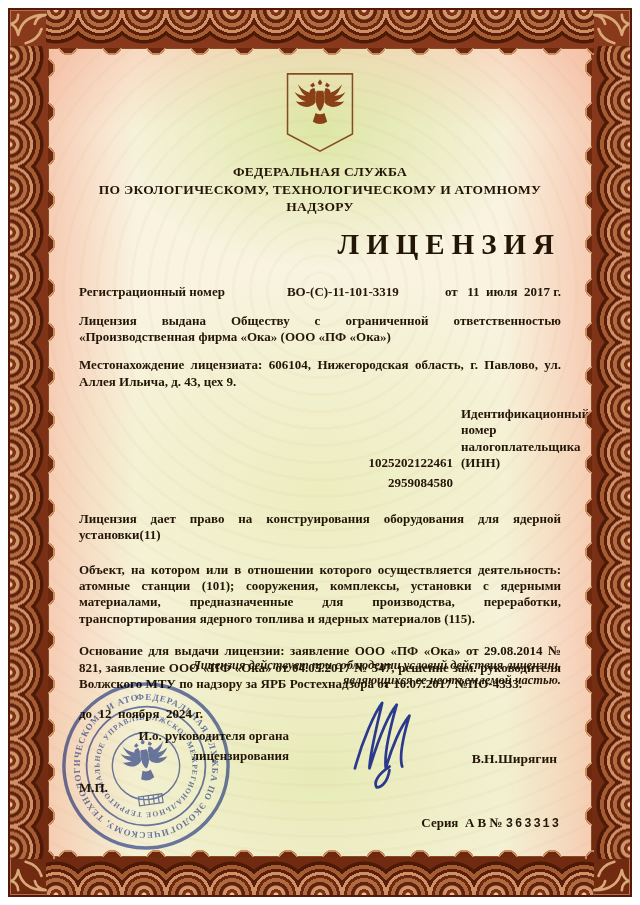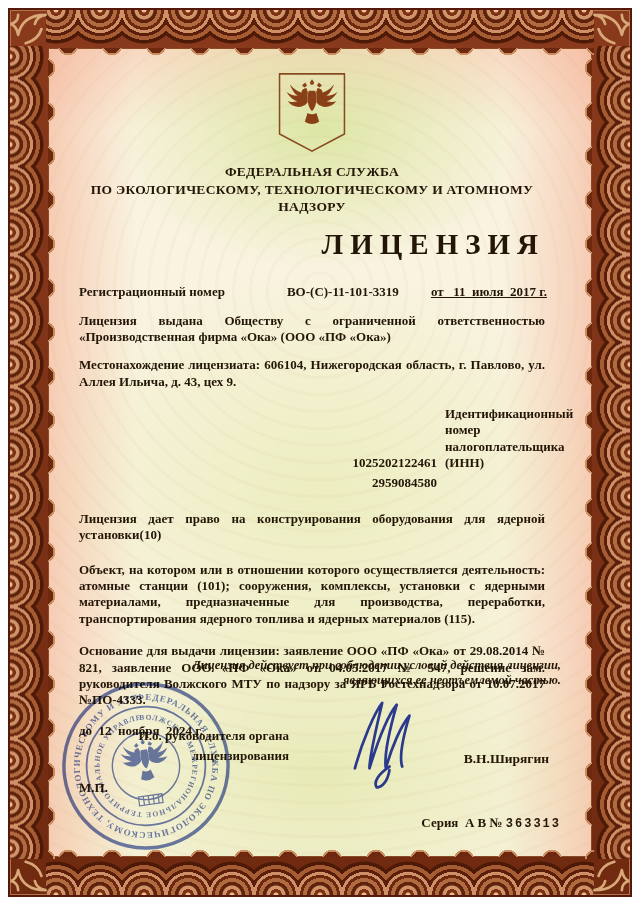--- a/index.html
+++ b/index.html
@@ -43,38 +43,38 @@
   
   .inner{position:absolute;inset:48px;z-index:2;border:1px solid #8a4a24;
     background:
       repeating-radial-gradient(circle at 50% 30%, rgba(200,160,110,.06) 0 3px, rgba(0,0,0,0) 3px 17px),
       radial-gradient(ellipse 300px 200px at 50% 10%, rgba(212,226,146,.75), rgba(212,226,146,0) 70%),
       radial-gradient(ellipse 400px 320px at 50% 55%, rgba(222,232,158,.5), rgba(222,232,158,0) 72%),
       radial-gradient(ellipse 430px 300px at 50% 90%, rgba(216,228,148,.55), rgba(216,228,148,0) 70%),
       linear-gradient(90deg, rgba(244,172,144,.55), rgba(244,172,144,0) 16%, rgba(244,172,144,0) 84%, rgba(244,172,144,.55)),
       linear-gradient(180deg, rgba(246,184,156,.45), rgba(246,184,156,0) 10%),
       #f9f3e0;}
-  .content{position:absolute;inset:0;padding:22px 46px 10px 30px;font-weight:bold;font-size:13px;line-height:1.26;}
+  .content{position:absolute;inset:0;padding:22px 30px 10px 30px;font-weight:bold;font-size:13px;line-height:1.26;}
   .arms{display:block;margin:0 auto;width:72px;height:84px;}
   .agency{margin-top:8px;text-align:center;font-size:13.5px;letter-spacing:.3px;line-height:1.3;}
   .doc-title{margin-top:10px;text-align:right;font-size:29px;letter-spacing:7px;font-weight:bold;}
   .reg-row{margin-top:22px;display:flex;align-items:flex-end;white-space:pre;gap:32px;}
   .reg-num{margin-left:30px;}
-  .reg-date{margin-left:auto;text-decoration:underline;}
+  .reg-date{margin-left:auto;}
   .p{margin-top:12px;text-align:justify;}
   .id-grid{margin-top:16px;display:grid;grid-template-columns:1fr 100px;column-gap:8px;row-gap:3px;align-items:end;}
   .id-val{text-align:right;}
   .validity{margin-top:14px;display:flex;justify-content:space-between;white-space:pre;}
   
   .bottom{position:absolute;left:30px;right:30px;bottom:8px;}
   .notice{text-align:right;font-style:italic;font-size:12.5px;line-height:1.22;}
   .sig-area{position:relative;height:106px;margin-top:4px;}
   .role{position:absolute;left:20px;top:34px;width:190px;text-align:right;font-size:13px;line-height:1.5;}
   .sig{position:absolute;left:250px;top:0;width:110px;height:100px;}
-  .name{position:absolute;right:12px;top:58px;font-size:13.5px;}
+  .name{position:absolute;right:4px;top:58px;font-size:13.5px;}
   .mp{position:absolute;left:0px;top:88px;font-size:13px;}
   .series-row{text-align:right;margin-top:0;white-space:pre;font-size:13px;}
   .series-num{font-family:Liberation Mono, monospace;font-size:12px;letter-spacing:2px;font-weight:bold;}
   
   .stamp{position:absolute;left:10px;top:630px;width:174px;height:174px;opacity:.8;z-index:5;transform:rotate(-8deg);mix-blend-mode:multiply;}
   .defs{position:absolute;width:0;height:0;overflow:hidden;}
 </style>
 </head>
 <body>
 
@@ -143,21 +143,21 @@
 
       <div class="p">Лицензия выдана Обществу с ограниченной ответственностью «Производственная фирма «Ока» (ООО «ПФ «Ока»)</div>
       <div class="p">Местонахождение лицензиата: 606104, Нижегородская область, г. Павлово, ул. Аллея Ильича, д. 43, цех 9.</div>
 
       <div class="id-grid">
         <div class="id-val">1025202122461</div>
         <div>Идентификационный номер налогоплательщика (ИНН)</div>
         <div class="id-val">2959084580</div>
       </div>
 
-      <div class="p" style="margin-top:20px">Лицензия дает право на конструирования оборудования для ядерной установки(10)</div>
+      <div class="p" style="margin-top:20px">Лицензия дает право на конструирования оборудования для ядерной установки(11)</div>
       <div class="p" style="margin-top:18px">Объект, на котором или в отношении которого осуществляется деятельность: атомные станции (101); сооружения, комплексы, установки с ядерными материалами, предназначенные для производства, переработки, транспортирования ядерного топлива и ядерных материалов (115).</div>
       <div class="p" style="margin-top:16px">Основание для выдачи лицензии: заявление ООО «ПФ «Ока» от 29.08.2014 № 821, заявление ООО «ПФ «Ока» от 04.05.2017 № 547, решение зам. руководителя Волжского МТУ по надзору за ЯРБ Ростехнадзора от 10.07.2017 №ПО-4333.</div>
 
       <div class="validity">
         <span>до  12  ноября  2024 г.</span>
       </div>
 
       <div class="bottom">
         <div class="notice">
           <div>Лицензия действует при соблюдении условий действия лицензии,</div>

